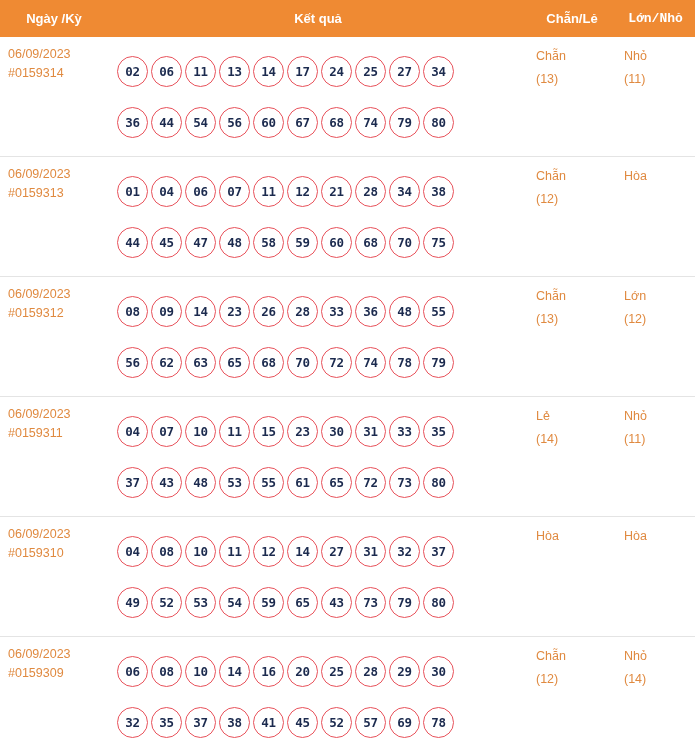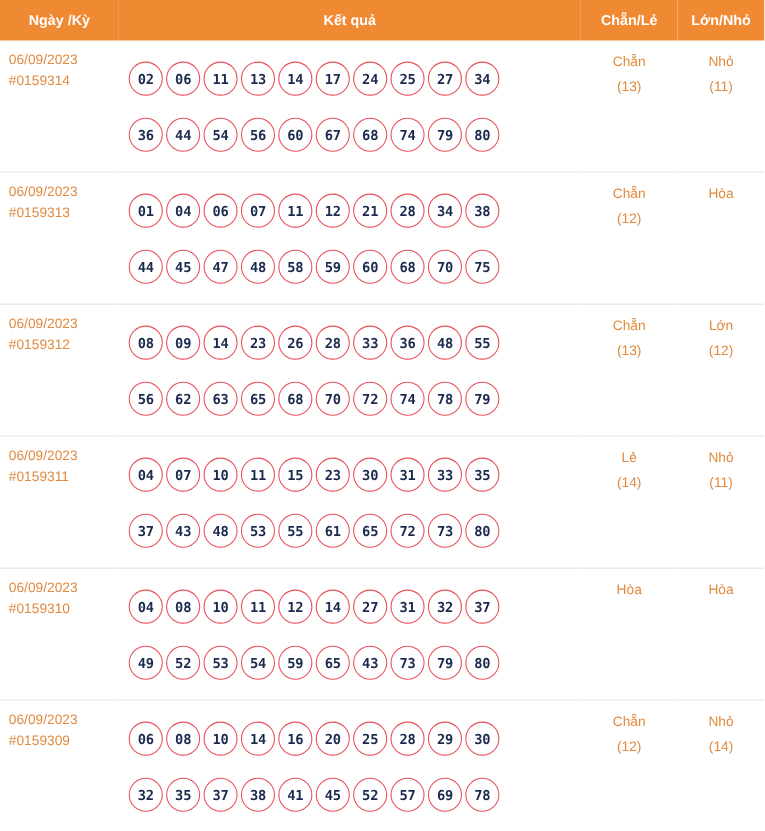--- a/index.html
+++ b/index.html
@@ -27,21 +27,21 @@
     font-weight: bold;
     text-align: center;
     padding: 11px 0 11px 0;
     vertical-align: middle;
     border: none;
     white-space: nowrap;
   }
   th.col-date      { width: 108px; padding-left: 16px; }
   th.col-results   { width: 420px; padding-left: 8px; }
   th.col-parity    { width: 88px;  text-align: center; margin-top: 41px; }
-  th.col-size      { width: 79px;  text-align: center; padding-right: 6px;}
+  th.col-size      { width: 79px;  text-align: center; padding-right: 6px; font-family: Liberation Mono, monospace;}
 
   
   .results-table tbody tr {
     border-bottom: 1px solid #e4e4e4;
   }
   .results-table tbody td {
     vertical-align: top;
     padding: 8px;
     background: #fff;
   }
@@ -77,21 +77,20 @@
     align-items: center;
     justify-content: center;
     font-family: "DejaVu Sans Mono", monospace;
     font-size: 12.5px;
     font-weight: bold;
     color: #1b2a4e;
     background: #ffffff;
     letter-spacing: -0.2px;
   }
   .cell-parity, .cell-size {
-    text-align: center;
     padding-top: 16px;
     color: #e08a40;
     font-size: 12.5px;
     line-height: 1.8;
   }
   .verdict-label { display: block; }
   .verdict-count { display: block; }
   .verdict-count:empty { display: none; }
   .bottom-rule {
     width: 695px;

